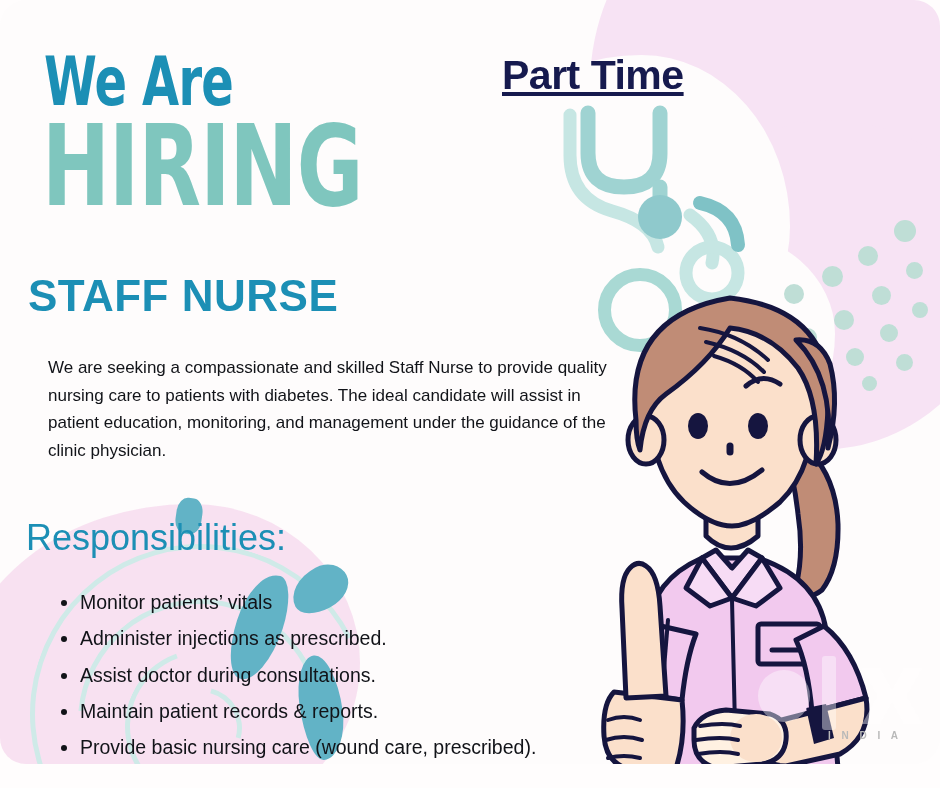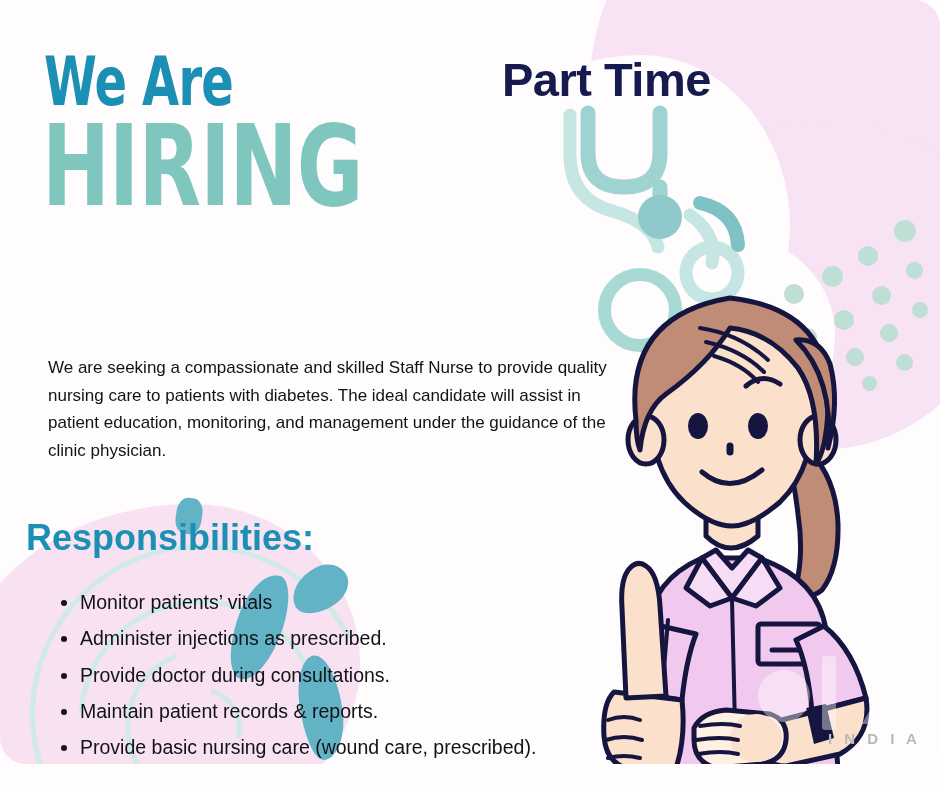--- a/index.html
+++ b/index.html
@@ -108,59 +108,60 @@
     font-weight:bold;
     font-size:104px;
     letter-spacing:-1px;
     color:#7FC6BE;
     transform:scaleX(.78) scaleY(1.08);
     transform-origin:left top;
     line-height:1;
   }
   .part-time{
     position:absolute;left:502px;top:52px;
-    font-size:47px;font-weight:bold;color:#161A4E;
+    font-size:41px;font-weight:bold;color:#161A4E;
     letter-spacing:-.5px;
+    text-decoration:underline;
   }
   .time-range{
     position:absolute;left:372px;top:133px;
     font-size:47px;font-weight:bold;color:#161A4E;
     letter-spacing:-.5px;white-space:nowrap;
   }
   .role-title{
     position:absolute;left:28px;top:271px;
     font-size:44px;font-weight:bold;color:#1C8FB5;
     letter-spacing:.5px;
   }
   .intro{
     position:absolute;left:48px;top:338px;width:570px;
     font-size:17px;line-height:1.63;color:#111318;margin-top:16px;
   }
   .resp-title{
     position:absolute;left:26px;top:517px;
-    font-size:36px;font-weight:bold;color:#1C8FB5;
+    font-size:36px;font-weight:normal;color:#1C8FB5;
   }
   .resp-list{
     position:absolute;left:48px;top:582px;width:620px;
     margin:0;padding-left:28px;
     font-size:19.5px;line-height:1.66;color:#111318;
   }
   .resp-list li{margin:4px;padding:0;}
 
   
   .nurse{position:absolute;left:590px;top:268px;width:360px;height:522px;}
 
   
   .watermark{
     position:absolute;left:752px;top:650px;width:180px;height:110px;
     opacity:.48;
   }
   .wm-text{
     position:absolute;left:828px;top:730px;
-    font-size:15px;letter-spacing:4px;color:#b9b9b9;font-weight:bold;
+    font-size:10px;letter-spacing:4px;color:#b9b9b9;font-weight:bold;
   }
 </style>
 </head>
 <body>
 
 <div id="poster">
 
   <div class="deco blob-pink-top"></div>
   <div class="deco blob-pink-top2"></div>
   <div class="deco blob-white-cut"></div>
@@ -211,27 +212,28 @@
     <g fill="none" stroke="#7FC2C6" stroke-width="14" stroke-linecap="round">
       <path d="M160 108 Q196 116 198 150"></path>
     </g>
   </svg>
 
   <div class="we-are">We Are</div>
   <div class="hiring">HIRING</div>
 
   <div class="part-time">Part Time</div>
 
+  <div class="role-title">STAFF NURSE</div>
   <div class="intro">We are seeking a compassionate and skilled Staff Nurse to provide quality nursing care to patients with diabetes. The ideal candidate will assist in patient education, monitoring, and management under the guidance of the clinic physician.</div>
 
   <div class="resp-title">Responsibilities:</div>
   <ul class="resp-list">
     <li>Monitor patients’ vitals</li>
     <li>Administer injections as prescribed.</li>
-    <li>Provide doctor during consultations.</li>
+    <li>Assist doctor during consultations.</li>
     <li>Maintain patient records &amp; reports.</li>
     <li>Provide basic nursing care (wound care, prescribed).</li>
   </ul>
 
   <svg class="nurse" viewBox="0 0 360 522">
     <g stroke="#15153F" stroke-width="5" stroke-linejoin="round" stroke-linecap="round">
 
       <path d="M214 178 Q246 206 248 256 Q249 300 232 322 Q214 336 206 318 Q214 286 208 246 Q204 210 196 188 Z" fill="#C08C76"></path>
 
       <path d="M116 210 L116 268 Q140 292 168 268 L168 208 Z" fill="#FBE0CB"></path>

